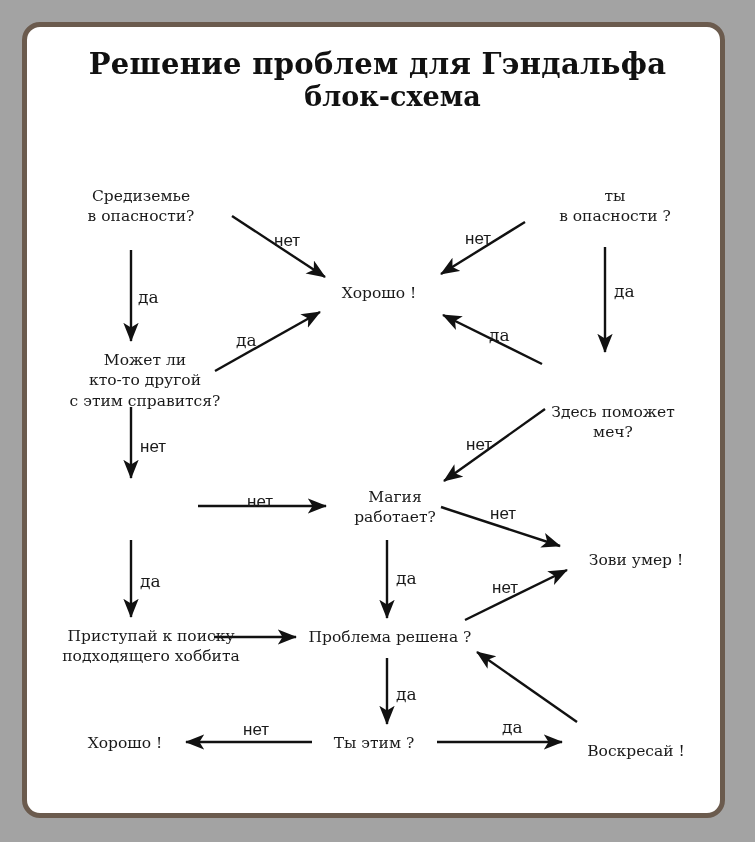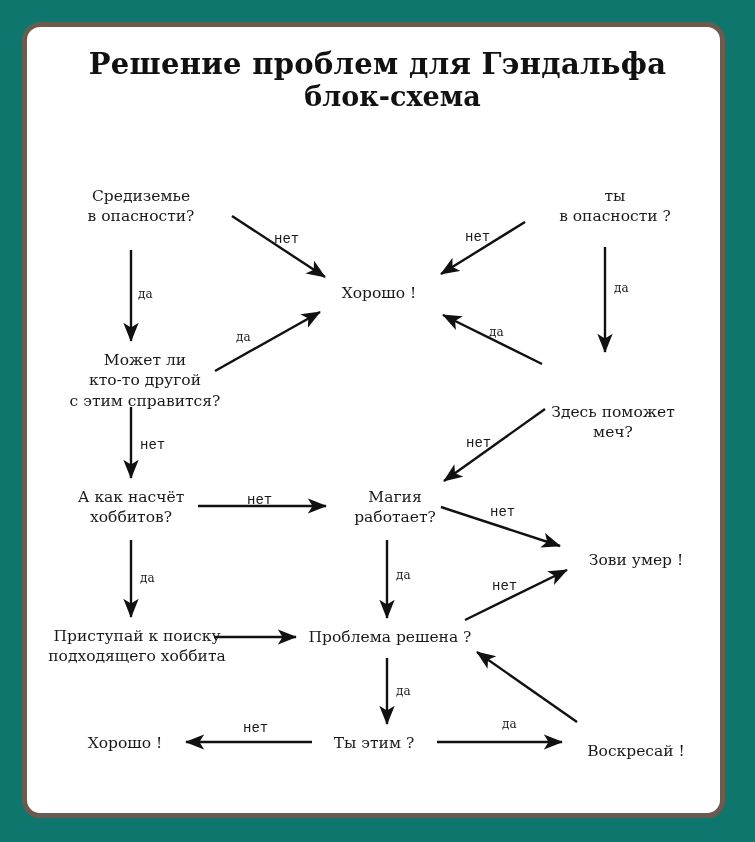--- a/index.html
+++ b/index.html
@@ -10,21 +10,21 @@
   body {
     width: 755px;
     height: 842px;
     font-family: "Liberation Serif", serif;
     overflow: hidden;
   }
   #page {
     position: relative;
     width: 755px;
     height: 842px;
-    background: #0f766e;
+    background: #a3a3a3;
   }
   #frame {
     position: absolute;
     left: 22px;
     top: 22px;
     width: 703px;
     height: 796px;
     box-sizing: border-box;
     border: 5px solid #6b5b4e;
     border-radius: 18px;
@@ -58,28 +58,28 @@
     position: absolute;
     font-family: "DejaVu Serif", serif;
     font-size: 15.5px;
     color: #1a1a1a;
     line-height: 1.32;
     text-align: center;
     white-space: pre-line;
   }
   .edge-label {
     position: absolute;
-    font-family: Liberation Mono, monospace;
-    font-size: 14px;
+    font-family: Liberation Sans, sans-serif;
+    font-size: 17px;
     color: #1a1a1a;
     white-space: nowrap;
   }
   .edge-label.small {
     font-family: "DejaVu Serif", serif;
-    font-size: 12px;
+    font-size: 17px;
   }
   #edges {
     position: absolute;
     left: 0;
     top: 0;
     width: 755px;
     height: 842px;
   }
 </style>
 </head>
@@ -143,26 +143,24 @@
   <div class="node" style="left:540px; top:186px; width:150px;">ты
 в опасности ?</div>
   <div class="node" style="left:66px; top:186px; width:150px;">Средиземье
 в опасности?</div>
   <div class="node" style="left:333px; top:283px; width:92px;">Хорошо !</div>
   <div class="node" style="left:52px; top:350px; width:186px;">Может ли
 кто-то другой
 с этим справится?</div>
   <div class="node" style="left:533px; top:360px; width:160px;margin-top:42px;">Здесь поможет
 меч?</div>
-  <div class="node" style="left:57px; top:487px; width:148px;">А как насчёт
-хоббитов?</div>
   <div class="node" style="left:345px; top:487px; width:100px;">Магия
 работает?</div>
   <div class="node" style="left:572px; top:550px; width:128px;">Зови умер !</div>
-  <div class="node" style="left:27px; top:626px; width:220px;">Приступай к поиску
+  <div class="node" style="left:41px; top:626px; width:220px;">Приступай к поиску
 подходящего хоббита</div>
   <div class="node" style="left:303px; top:627px; width:174px;">Проблема решена ?</div>
   <div class="node" style="left:78px; top:733px; width:94px;">Хорошо !</div>
   <div class="node" style="left:325px; top:733px; width:98px;">Ты этим ?</div>
   <div class="node" style="left:576px; top:733px; width:120px;margin-top:8px;">Воскресай !</div>
 
   <div class="edge-label small" style="left:138px; top:287px;">да</div>
   <div class="edge-label" style="left:274px; top:231px;">нет</div>
   <div class="edge-label small" style="left:236px; top:330px;">да</div>
   <div class="edge-label small" style="left:614px; top:281px;">да</div>

